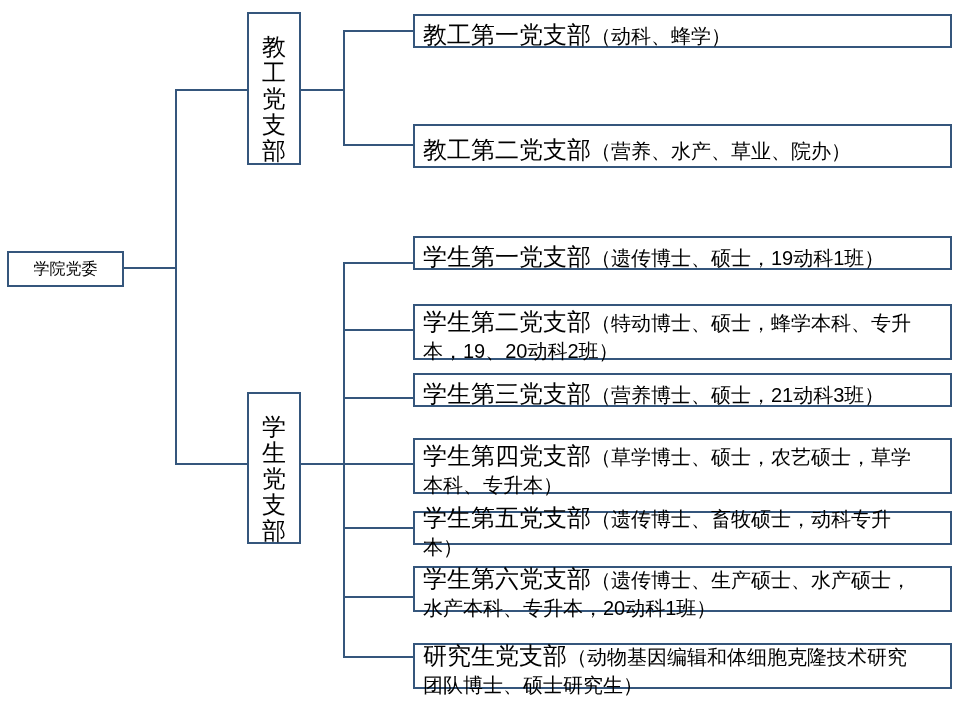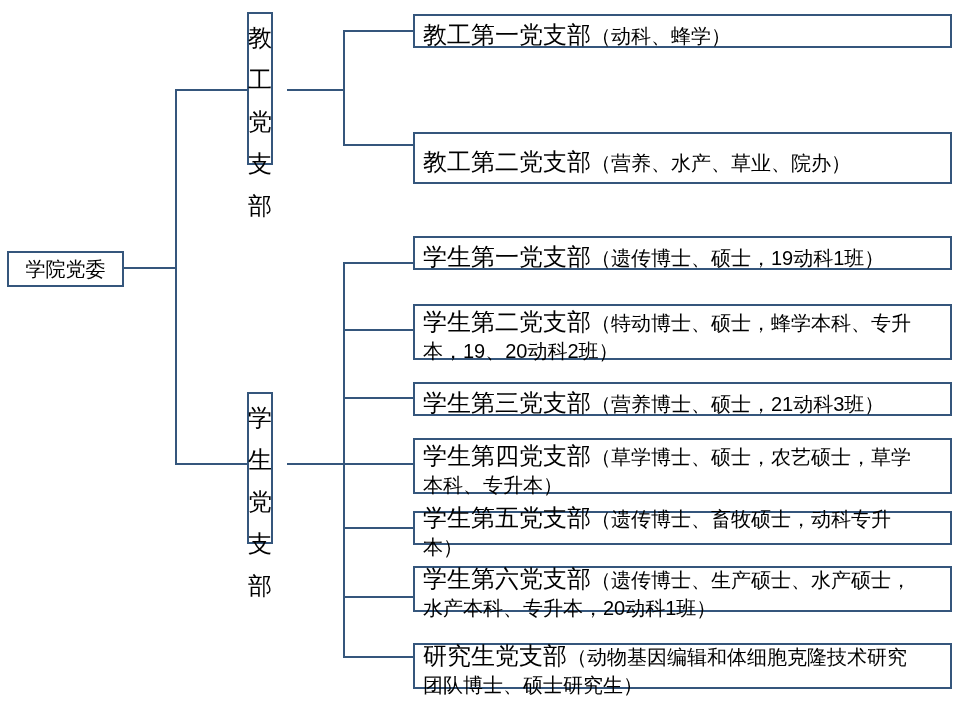--- a/index.html
+++ b/index.html
@@ -22,28 +22,28 @@
     display:flex;align-items:center;
     padding:11px 32px 1px 8px;
     line-height:27px;
   }
   .leaf .inner{display:block;}
   .leaf-name{font-size:24px;}
   .leaf-detail{font-size:20px;}
   .root-box{
     left:7px;top:251px;width:117px;height:36px;
     display:flex;align-items:center;justify-content:center;
-    font-size:20px;
+    font-size:16px;
   }
   .branch-box{
-    left:247px;width:26px;
+    left:247px;width:54px;
     display:flex;align-items:flex-start;justify-content:center;
-    font-size:24px;line-height:42px;
+    font-size:24px;line-height:26px;
     text-align:center;
-    padding-top:3px;
+    padding-top:20px;
     word-break:break-all;
   }
   .branch-box .vtext{display:block;width:24px;}
   .line{position:absolute;background:var(--line);}
 </style>
 </head>
 <body>
 
 <div class="canvas">
 
@@ -73,30 +73,30 @@
   <div class="box branch-box" style="top:12px;height:153px">
     <span class="vtext">教工党支部</span>
   </div>
   <div class="box branch-box" style="top:392px;height:152px">
     <span class="vtext">学生党支部</span>
   </div>
 
   <div class="box leaf" style="top:14px;height:34px">
     <span class="inner"><span class="leaf-name">教工第一党支部</span><span class="leaf-detail">（动科、蜂学）</span></span>
   </div>
-  <div class="box leaf" style="top:132px;height:52px">
+  <div class="box leaf" style="top:124px;height:44px">
     <span class="inner"><span class="leaf-name">教工第二党支部</span><span class="leaf-detail">（营养、水产、草业、院办）</span></span>
   </div>
   <div class="box leaf" style="top:236px;height:34px">
     <span class="inner"><span class="leaf-name">学生第一党支部</span><span class="leaf-detail">（遗传博士、硕士，19动科1班）</span></span>
   </div>
   <div class="box leaf" style="top:304px;height:56px">
     <span class="inner"><span class="leaf-name">学生第二党支部</span><span class="leaf-detail">（特动博士、硕士，蜂学本科、专升本，19、20动科2班）</span></span>
   </div>
-  <div class="box leaf" style="top:382px;height:34px">
+  <div class="box leaf" style="top:373px;height:34px">
     <span class="inner"><span class="leaf-name">学生第三党支部</span><span class="leaf-detail">（营养博士、硕士，21动科3班）</span></span>
   </div>
   <div class="box leaf" style="top:511px;height:34px">
     <span class="inner"><span class="leaf-name">学生第五党支部</span><span class="leaf-detail">（遗传博士、畜牧硕士，动科专升本）</span></span>
   </div>
   <div class="box leaf" style="top:438px;height:56px">
     <span class="inner"><span class="leaf-name">学生第四党支部</span><span class="leaf-detail">（草学博士、硕士，农艺硕士，草学本科、专升本）</span></span>
   </div>
   <div class="box leaf" style="top:566px;height:46px">
     <span class="inner"><span class="leaf-name">学生第六党支部</span><span class="leaf-detail">（遗传博士、生产硕士、水产硕士，水产本科、专升本，20动科1班）</span></span>

